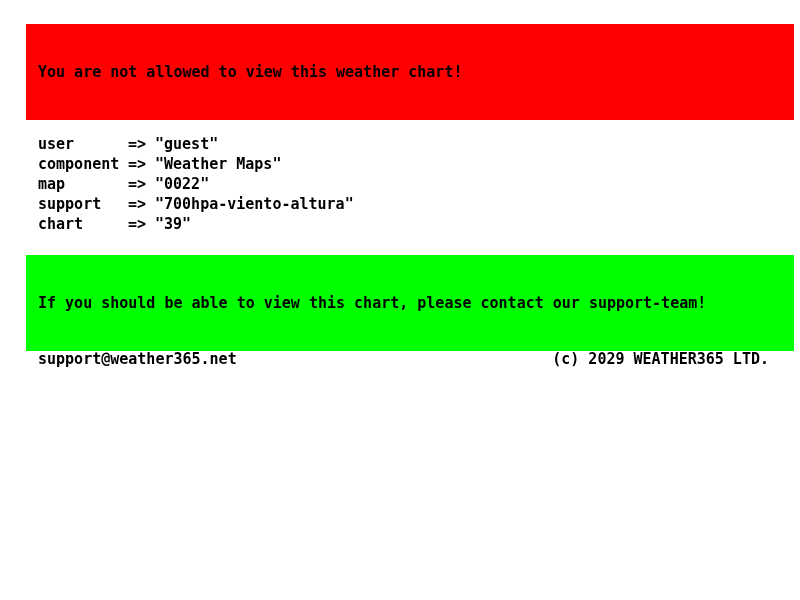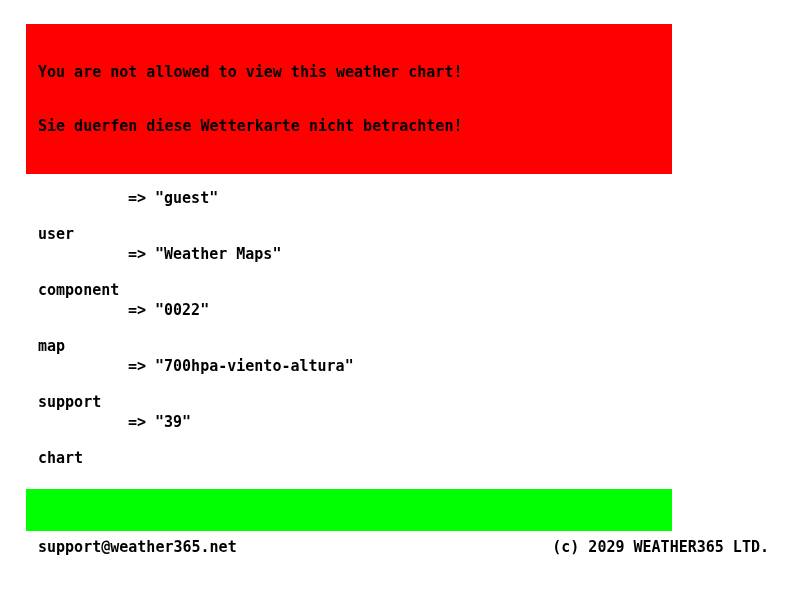--- a/index.html
+++ b/index.html
@@ -16,56 +16,55 @@
     font-size: 15px;
     color: #000000;
   }
   .wrap {
     padding-top: 24px;
     padding-left: 26px;
     width: 751px;
   }
   .banner {
     box-sizing: border-box;
-    width: 646px;
+    width: 768px;
     padding: 3px 12px;
     line-height: 18px;
     white-space: pre;
   }
   .banner-error { background: #ff0000; }
   .banner-info  { background: #00ff00; }
   .banner .line { display: block; }
   .details {
     margin: 14px 0 0 12px;
     line-height: 20px;
   }
   .detail-row { display: flex; white-space: pre; }
-  .detail-key   { display: inline-block; width: 90px; margin-top: 36px; }
+  .detail-key   { display: inline-block; width: 90px; }
   .detail-arrow { display: inline-block; width: 27px; }
   .banner-info { margin-top: 21px; }
   .footer {
     box-sizing: border-box;
     width: 751px;
-    margin-top: 8px;
+    margin-top: 0;
     padding-left: 12px;
     padding-right: 8px;
     display: flex;
     justify-content: space-between;
     line-height: 16px;
     white-space: pre;
   }
 </style>
 </head>
 <body>
 
 <div class="wrap">
 
   <div class="banner banner-error">
     <span class="line">You are not allowed to view this weather chart!</span>
-    <span class="line">Sie duerfen diese Wetterkarte nicht betrachten!</span>
   </div>
 
   <div class="details">
     <div class="detail-row">
       <span class="detail-key">user</span>
       <span class="detail-arrow">=&gt;</span>
       <span class="detail-value">"guest"</span>
     </div>
     <div class="detail-row">
       <span class="detail-key">component</span>
@@ -83,20 +82,21 @@
       <span class="detail-value">"700hpa-viento-altura"</span>
     </div>
     <div class="detail-row">
       <span class="detail-key">chart</span>
       <span class="detail-arrow">=&gt;</span>
       <span class="detail-value">"39"</span>
     </div>
   </div>
 
   <div class="banner banner-info">
+    <span class="line">If you should be able to view this chart, please contact our support-team!</span>
   </div>
 
   <div class="footer">
     <span>support@weather365.net</span>
     <span>(c) 2029 WEATHER365 LTD.</span>
   </div>
 
 </div>
 
 </body></html>

